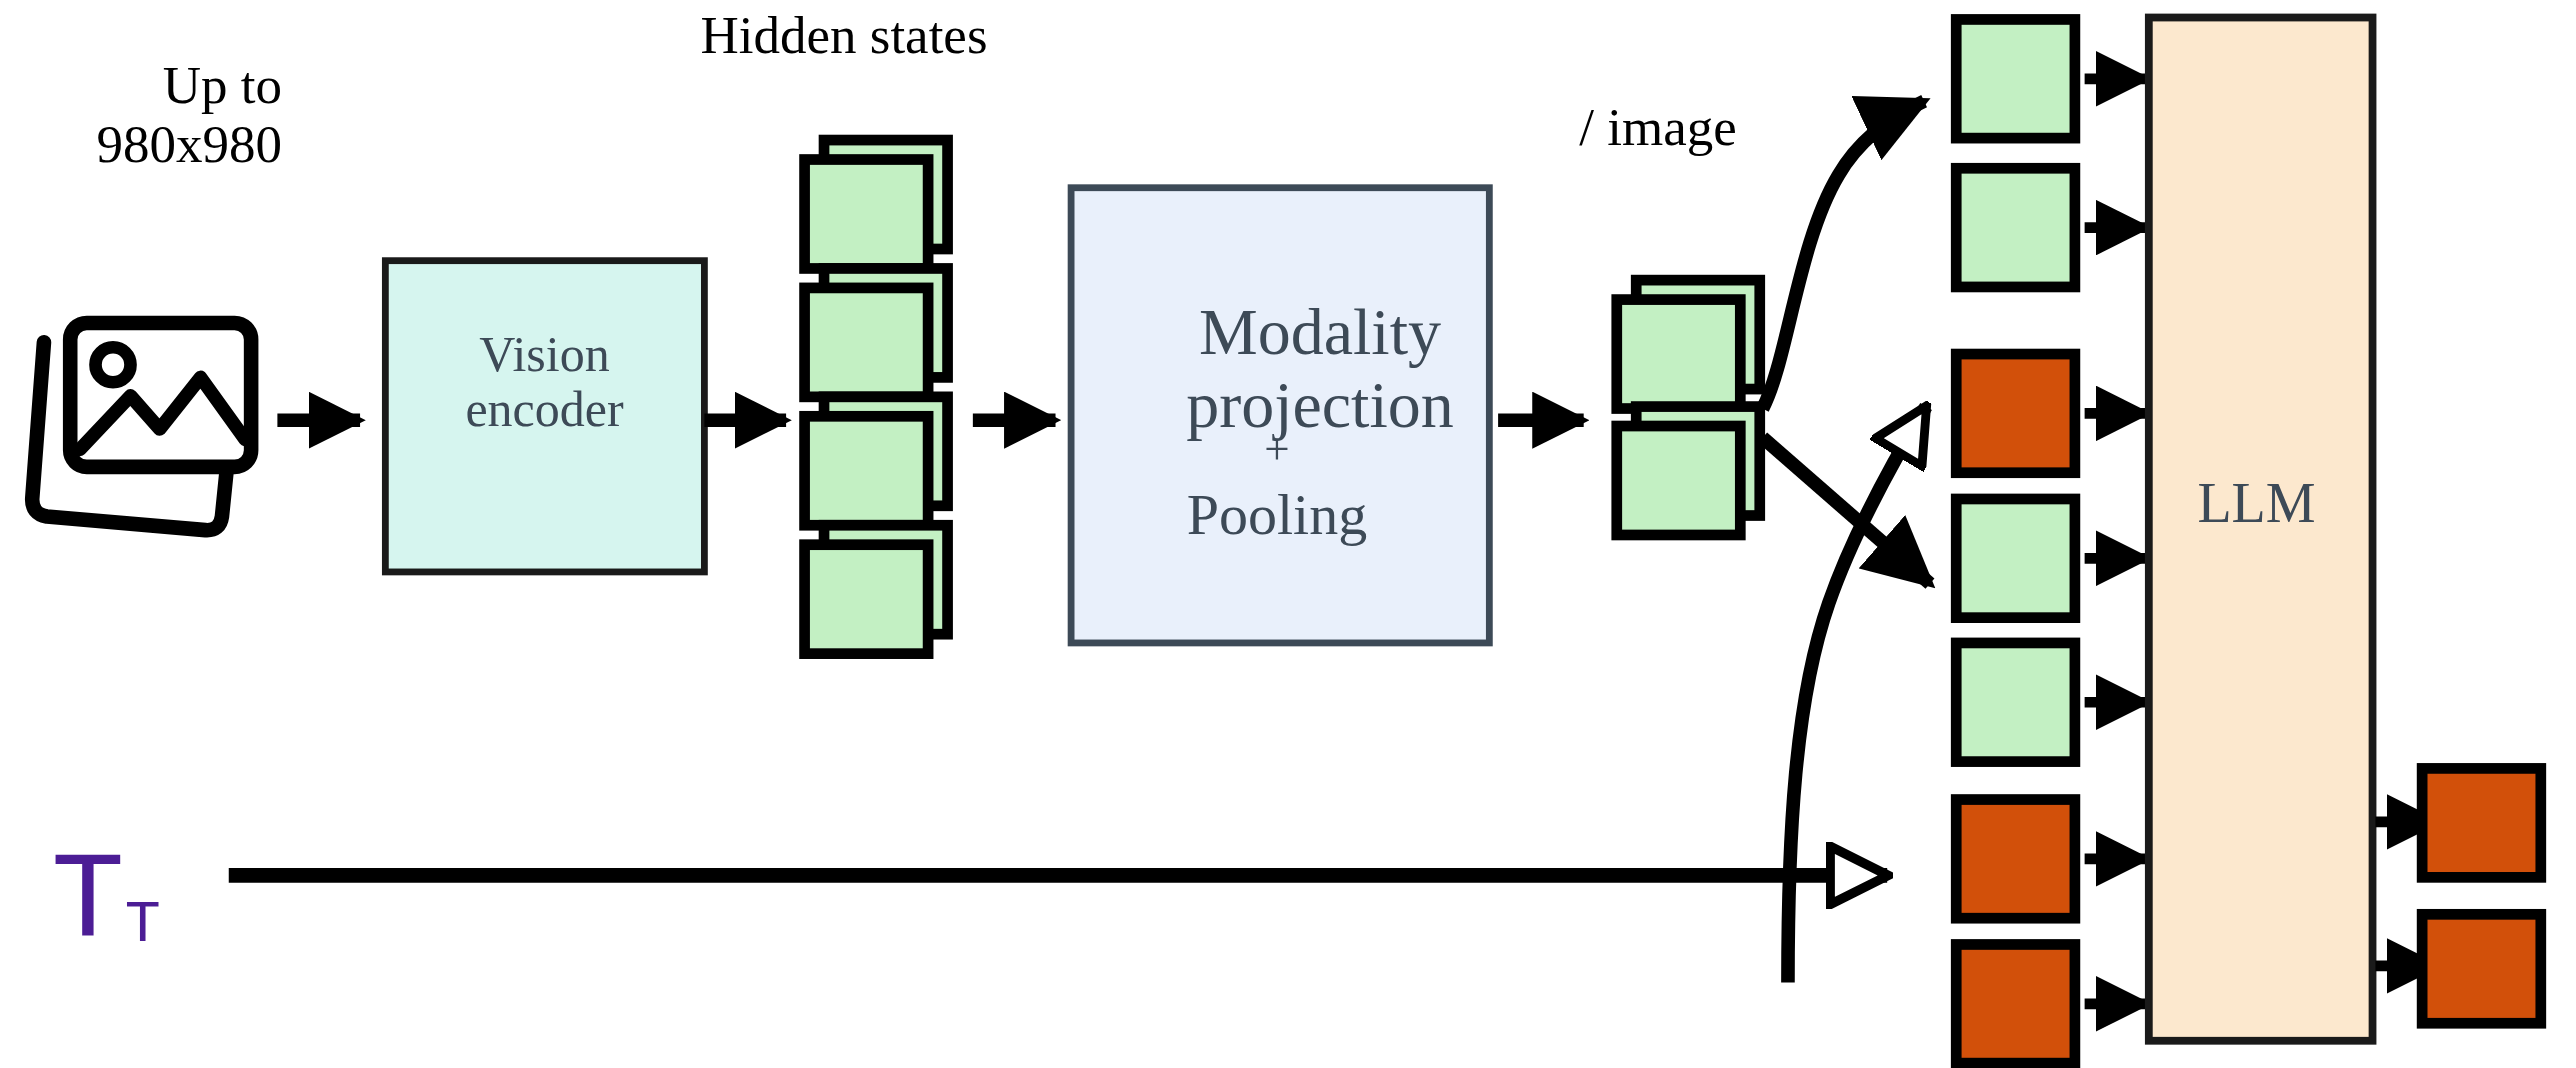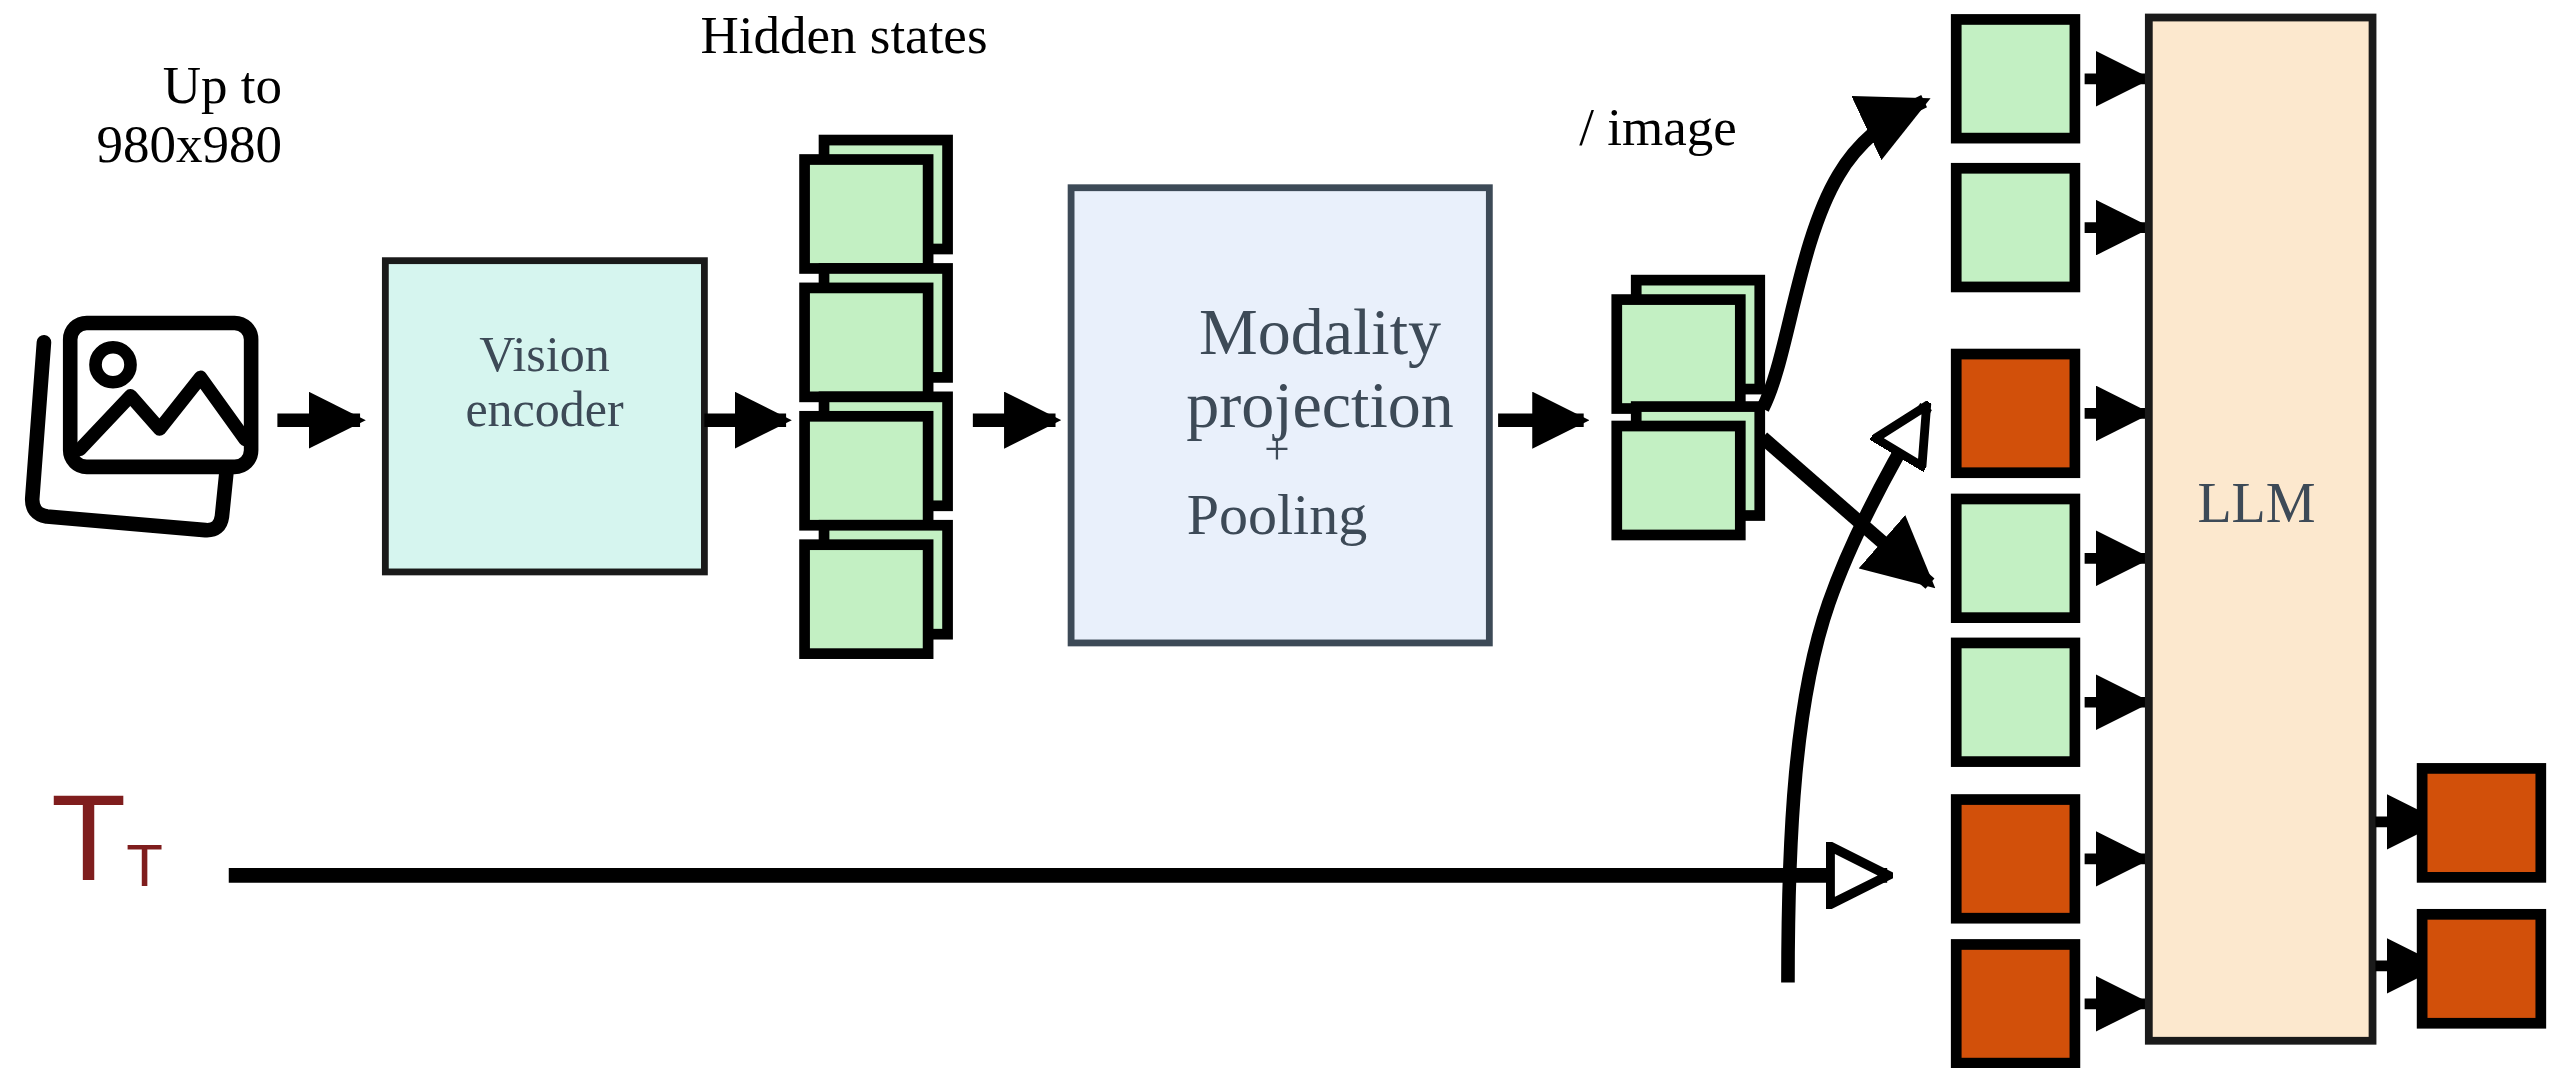--- a/index.html
+++ b/index.html
@@ -89,23 +89,23 @@
   }
   #label-llm {
     left: 2130px;
     top: 473px;
     width: 253px;
     font-size: 56px;
   }
   #label-text-token {
     position: absolute;
     left: 51px;
-    top: 776px;
-    color: #7f1d1d;
-    font-family: Liberation Sans, sans-serif;
+    top: 841px;
+    color: #4c1d95;
+    font-family: Liberation Mono, monospace;
     font-size: 123px;
     line-height: 1;
     white-space: nowrap;
     user-select: none;
   }
   #label-text-token .sub {
     font-size: 60px;
     vertical-align: baseline;
     position: relative;
     top: 5.8px;

